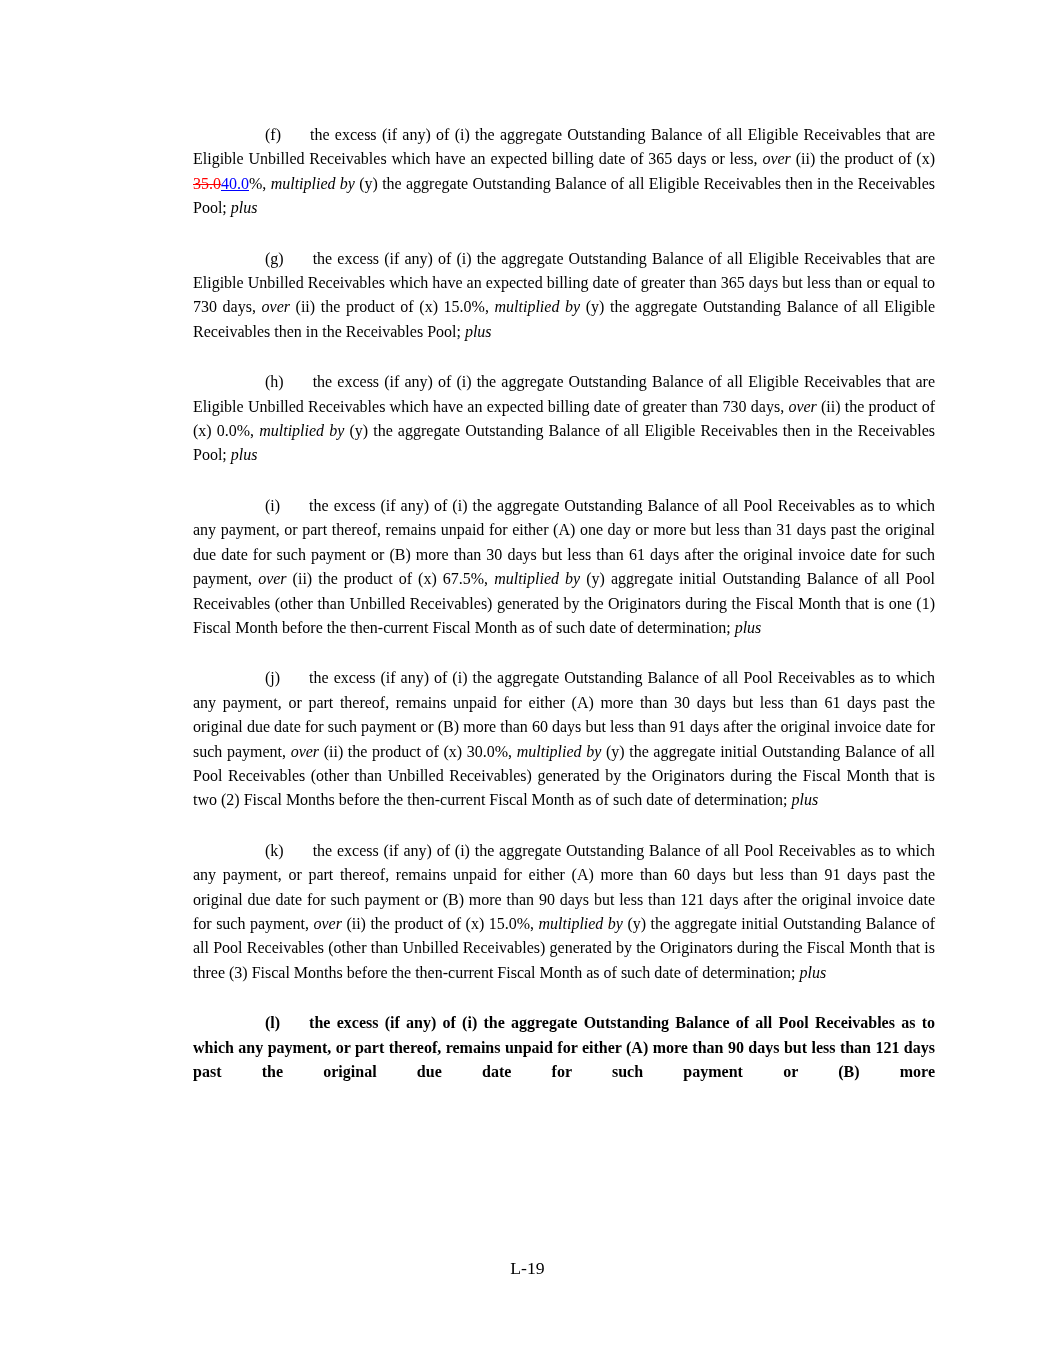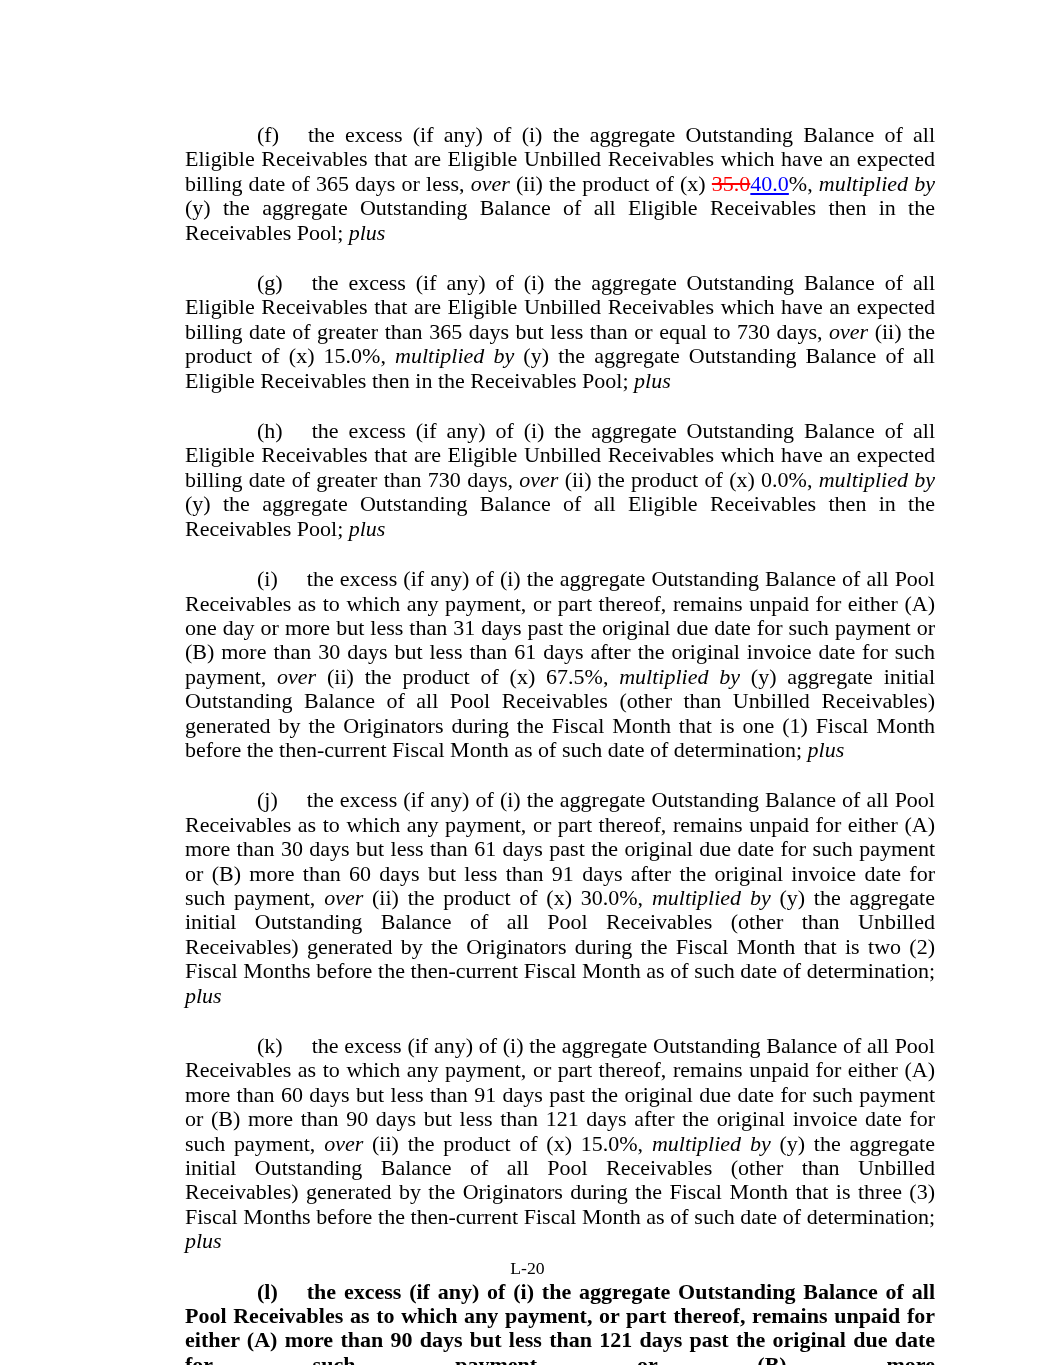--- a/index.html
+++ b/index.html
@@ -7,22 +7,22 @@
     width: 1055px; height: 1365px;
     background: #ffffff;
     position: relative;
     font-family: "Liberation Serif", "DejaVu Serif", serif;
     color: #000000;
     overflow: hidden;
   }
   .page { position: absolute; inset: 0; }
   .content { position: absolute; left: 185px; top: 123px; width: 750px; }
   p.para {
-    margin: 0 0 26px 0;
-    font-size: 22px;
+    margin: 0 0 26px 8px;
+    font-size: 16px;
     line-height: 24.4px;
     text-align: justify;
     text-indent: 72px;
   }
   p.para.continued { text-align-last: justify; font-weight: bold; }
   .tab { display: inline-block; width: 29px; }
   .seg-normal { font-style: normal; }
   .seg-italic { font-style: italic; }
   .seg-deletion { color: #ff0000; text-decoration: line-through; }
   .seg-insertion { color: #0000ff; text-decoration: underline; }
@@ -39,15 +39,15 @@
   <section class="content" id="paragraphs">
       <p class="para"><span class="label">(f)</span><span class="tab"></span><span class="seg-normal">the excess (if any) of (i) the aggregate Outstanding Balance of all Eligible Receivables that are Eligible Unbilled Receivables which have an expected billing date of 365 days or less, </span><span class="seg-italic">over</span><span class="seg-normal"> (ii) the product of (x) </span><span class="seg-deletion">35.0</span><span class="seg-insertion">40.0</span><span class="seg-normal">%, </span><span class="seg-italic">multiplied by</span><span class="seg-normal"> (y) the aggregate Outstanding Balance of all Eligible Receivables then in the Receivables Pool; </span><span class="seg-italic">plus</span></p>
       <p class="para"><span class="label">(g)</span><span class="tab"></span><span class="seg-normal">the excess (if any) of (i) the aggregate Outstanding Balance of all Eligible Receivables that are Eligible Unbilled Receivables which have an expected billing date of greater than 365 days but less than or equal to 730 days, </span><span class="seg-italic">over</span><span class="seg-normal"> (ii) the product of (x) 15.0%, </span><span class="seg-italic">multiplied by</span><span class="seg-normal"> (y) the aggregate Outstanding Balance of all Eligible Receivables then in the Receivables Pool; </span><span class="seg-italic">plus</span></p>
       <p class="para"><span class="label">(h)</span><span class="tab"></span><span class="seg-normal">the excess (if any) of (i) the aggregate Outstanding Balance of all Eligible Receivables that are Eligible Unbilled Receivables which have an expected billing date of greater than 730 days, </span><span class="seg-italic">over</span><span class="seg-normal"> (ii) the product of (x) 0.0%, </span><span class="seg-italic">multiplied by</span><span class="seg-normal"> (y) the aggregate Outstanding Balance of all Eligible Receivables then in the Receivables Pool; </span><span class="seg-italic">plus</span></p>
       <p class="para"><span class="label">(i)</span><span class="tab"></span><span class="seg-normal">the excess (if any) of (i) the aggregate Outstanding Balance of all Pool Receivables as to which any payment, or part thereof, remains unpaid for either (A) one day or more but less than 31 days past the original due date for such payment or (B) more than 30 days but less than 61 days after the original invoice date for such payment, </span><span class="seg-italic">over</span><span class="seg-normal"> (ii) the product of (x) 67.5%, </span><span class="seg-italic">multiplied by</span><span class="seg-normal"> (y) aggregate initial Outstanding Balance of all Pool Receivables (other than Unbilled Receivables) generated by the Originators during the Fiscal Month that is one (1) Fiscal Month before the then-current Fiscal Month as of such date of determination; </span><span class="seg-italic">plus</span></p>
       <p class="para"><span class="label">(j)</span><span class="tab"></span><span class="seg-normal">the excess (if any) of (i) the aggregate Outstanding Balance of all Pool Receivables as to which any payment, or part thereof, remains unpaid for either (A) more than 30 days but less than 61 days past the original due date for such payment or (B) more than 60 days but less than 91 days after the original invoice date for such payment, </span><span class="seg-italic">over</span><span class="seg-normal"> (ii) the product of (x) 30.0%, </span><span class="seg-italic">multiplied by</span><span class="seg-normal"> (y) the aggregate initial Outstanding Balance of all Pool Receivables (other than Unbilled Receivables) generated by the Originators during the Fiscal Month that is two (2) Fiscal Months before the then-current Fiscal Month as of such date of determination; </span><span class="seg-italic">plus</span></p>
       <p class="para"><span class="label">(k)</span><span class="tab"></span><span class="seg-normal">the excess (if any) of (i) the aggregate Outstanding Balance of all Pool Receivables as to which any payment, or part thereof, remains unpaid for either (A) more than 60 days but less than 91 days past the original due date for such payment or (B) more than 90 days but less than 121 days after the original invoice date for such payment, </span><span class="seg-italic">over</span><span class="seg-normal"> (ii) the product of (x) 15.0%, </span><span class="seg-italic">multiplied by</span><span class="seg-normal"> (y) the aggregate initial Outstanding Balance of all Pool Receivables (other than Unbilled Receivables) generated by the Originators during the Fiscal Month that is three (3) Fiscal Months before the then-current Fiscal Month as of such date of determination; </span><span class="seg-italic">plus</span></p>
       <p class="para continued"><span class="label">(l)</span><span class="tab"></span><span class="seg-normal">the excess (if any) of (i) the aggregate Outstanding Balance of all Pool Receivables as to which any payment, or part thereof, remains unpaid for either (A) more than 90 days but less than 121 days past the original due date for such payment or (B) more</span></p>
     </section>
   <footer class="footer">
-    <span>L-20</span>
+    <span>L-19</span>
   </footer>
 </main>
 
 </body></html>

